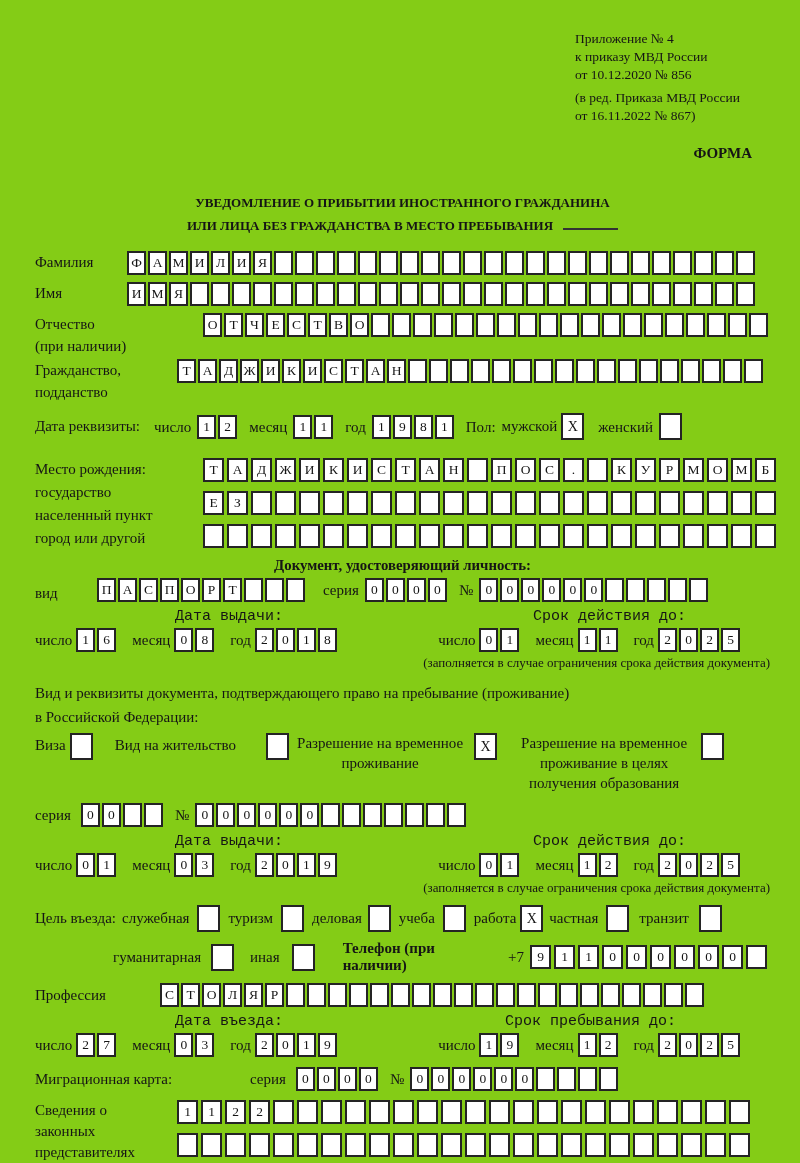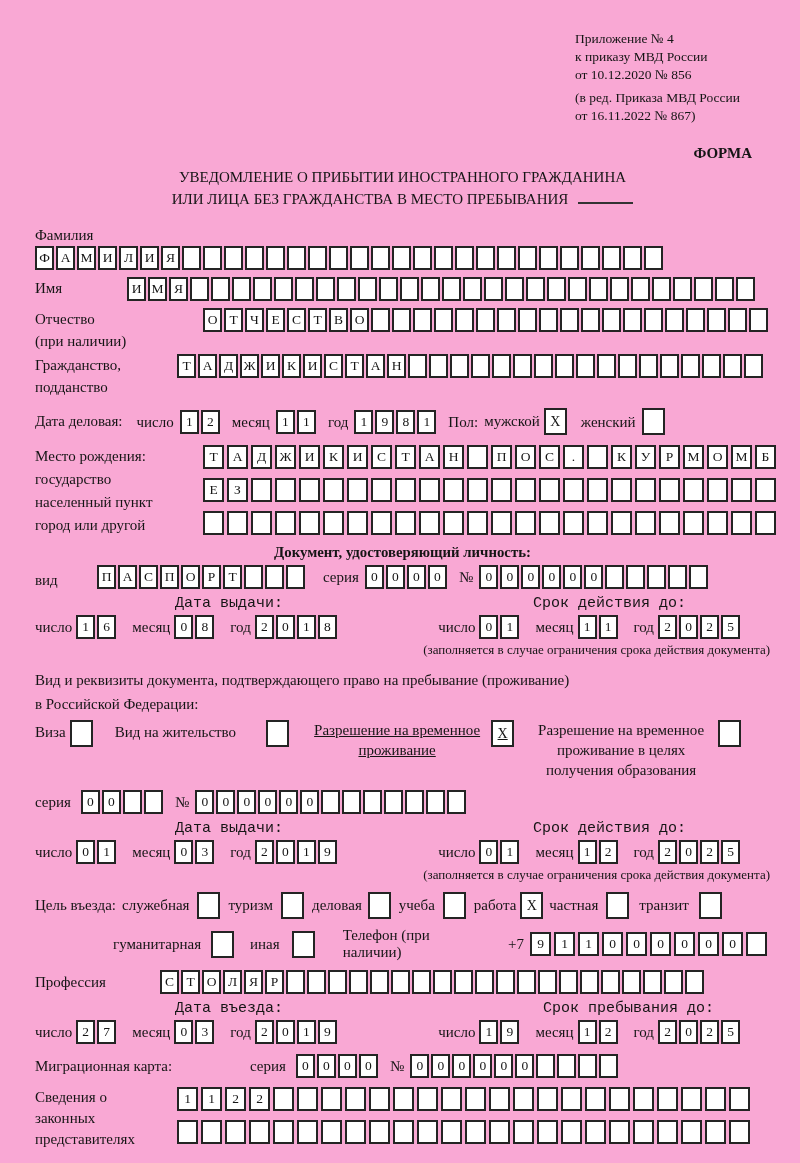--- a/index.html
+++ b/index.html
@@ -1,27 +1,27 @@
 <!DOCTYPE html>
 <html lang="ru"><head>
 <meta charset="utf-8">
 <style>
   html,body{margin:0;padding:0;background:#e8e8e8;}
   .page{
-    width:800px;height:1163px;background:#f9a8d4;color:#151515;
+    width:800px;height:1163px;background:#84cc16;color:#151515;
     font-family:"Liberation Serif","DejaVu Serif",serif;font-size:15px;
     box-sizing:border-box;padding:30px 30px 0 35px;overflow:hidden;position:relative;
     margin:0 auto;
   }
   
   .hdr-block{width:195px;margin-left:auto;line-height:18px;font-size:13.5px;}
   .hdr-block .grp2{margin-top:5px;}
   .forma{ text-align:right;padding-right:18px;font-weight:bold;font-size:15px;margin-top:20px;}
   
-  .title{ text-align:center;font-weight:normal;font-size:15px;line-height:22px;margin-top:4px;}
+  .title{ text-align:center;font-weight:bold;font-size:13px;line-height:22px;margin-top:30px;}
   .blank-line{display:inline-block;width:55px;border-bottom:2px solid #333;height:14px;margin-left:10px;}
   .sec-heading{font-weight:bold;font-size:14.6px;margin-top:24px;letter-spacing:.2px;}
   
   .cells{display:inline-flex;flex-wrap:nowrap;vertical-align:middle;}
   .cell{
     display:inline-block;width:15px;height:20px;border:2px solid #242424;margin-right:2px;
     text-align:center;font-size:13.5px;line-height:20px;background:#fff;flex:none;
   }
   .wide .cell{width:17px;margin-right:3px;}
   .box{
@@ -69,21 +69,21 @@
   <div class="forma">ФОРМА</div>
 
   <div class="title">
     <div>УВЕДОМЛЕНИЕ О ПРИБЫТИИ ИНОСТРАННОГО ГРАЖДАНИНА</div>
     <div>
       <span>ИЛИ ЛИЦА БЕЗ ГРАЖДАНСТВА В МЕСТО ПРЕБЫВАНИЯ</span><span class="blank-line"></span>
     </div>
   </div>
 
 
-  <div class="row" style="margin-top:14px;flex-direction:column;">
+  <div class="row" style="margin-top:14px;">
     <span class="lbl w92">Фамилия</span>
     <span class="cells">
         <span class="cell">Ф</span>
         <span class="cell">А</span>
         <span class="cell">М</span>
         <span class="cell">И</span>
         <span class="cell">Л</span>
         <span class="cell">И</span>
         <span class="cell">Я</span>
         <span class="cell"></span>
@@ -215,21 +215,21 @@
         <span class="cell"></span>
         <span class="cell"></span>
         <span class="cell"></span>
         <span class="cell"></span>
         <span class="cell"></span>
         <span class="cell"></span>
       </span>
   </div>
 
   <div class="row" style="align-items:center;margin-top:10px;">
-    <span>Дата деловая:</span>
+    <span>Дата реквизиты:</span>
     <span class="inline-lbl" style="margin-left:14px;">число</span>
     <span class="cells">
         <span class="cell">1</span>
         <span class="cell">2</span>
       </span>
     <span class="inline-lbl">месяц</span>
     <span class="cells">
         <span class="cell">1</span>
         <span class="cell">1</span>
       </span>
@@ -240,21 +240,21 @@
         <span class="cell">8</span>
         <span class="cell">1</span>
       </span>
     <span class="inline-lbl">Пол:</span>
     <span style="margin-right:4px;text-align:right;">мужской</span>
     <span class="box">X</span>
     <span class="inline-lbl" style="margin-left:14px;">женский</span>
     <span class="box"></span>
   </div>
 
-  <div class="row" style="margin-top:10px;">
+  <div class="row" style="margin-top:18px;">
     <span class="lbl w168" style="line-height:23px;">
       <span class="stack">Место рождения:</span>
       <span class="stack">государство</span>
       <span class="stack">населенный пункт</span>
       <span class="stack">город или другой</span>
     </span>
     <span class="rowsblock">
       <span class="cells wide">
           <span class="cell">Т</span>
           <span class="cell">А</span>
@@ -426,21 +426,21 @@
 
   <div class="opt-row">
     <span class="opt">
       <span class="olbl" style="line-height:24px;">Виза</span>
       <span class="box" style="margin-left:4px;"></span>
     </span>
     <span class="opt" style="margin-left:22px;">
       <span class="olbl" style="line-height:24px;">Вид на жительство</span>
       <span class="box" style="margin-left:30px;"></span>
     </span>
-    <span class="opt" style="margin-left:22px;text-decoration:underline;">
+    <span class="opt" style="margin-left:5px;">
       <span class="olbl ctr" style="width:172px;">Разрешение на временное проживание</span>
       <span class="box" style="margin-left:8px;">X</span>
     </span>
     <span class="opt" style="margin-left:18px;">
       <span class="olbl ctr" style="width:178px;">Разрешение на временное проживание в целях получения образования</span>
       <span class="box" style="margin-left:8px;"></span>
     </span>
   </div>
 
   <div class="row" style="align-items:center;margin-top:10px;">
@@ -531,21 +531,21 @@
     <span class="box" style="margin-left:8px;"></span>
     <span style="margin-left:10px;">транзит</span>
     <span class="box" style="margin-left:10px;"></span>
   </div>
 
   <div class="row" style="align-items:center;margin-top:8px;">
     <span style="margin-left:78px;">гуманитарная</span>
     <span class="box" style="margin-left:10px;"></span>
     <span style="margin-left:16px;">иная</span>
     <span class="box" style="margin-left:12px;"></span>
-    <span style="margin-left:28px;">Телефон (при наличии)</span>
+    <span style="margin-left:28px;font-weight:bold;">Телефон (при наличии)</span>
     <span style="margin-left:24px;margin-right:6px;">+7</span>
     <span class="cells wide">
         <span class="cell">9</span>
         <span class="cell">1</span>
         <span class="cell">1</span>
         <span class="cell">0</span>
         <span class="cell">0</span>
         <span class="cell">0</span>
         <span class="cell">0</span>
         <span class="cell">0</span>
@@ -581,21 +581,21 @@
         <span class="cell"></span>
         <span class="cell"></span>
         <span class="cell"></span>
         <span class="cell"></span>
         <span class="cell"></span>
       </span>
   </div>
 
   <div class="dtitles">
     <span class="t1">Дата въезда:</span>
-    <span class="t2" style="margin-right:56px;">Срок пребывания до:</span>
+    <span class="t2" style="margin-right:94px;">Срок пребывания до:</span>
   </div>
   <div class="dates">
     <span class="dgroup">
       <span class="dl">число</span>
       <span class="cells">
           <span class="cell">2</span>
           <span class="cell">7</span>
         </span>
       <span class="dl m">месяц</span>
       <span class="cells">

